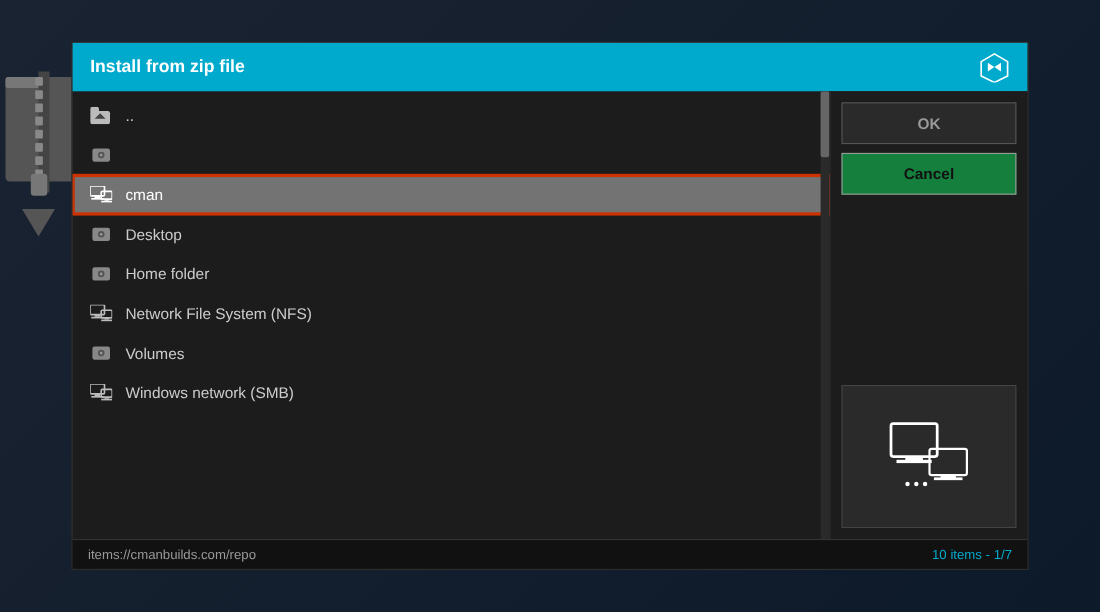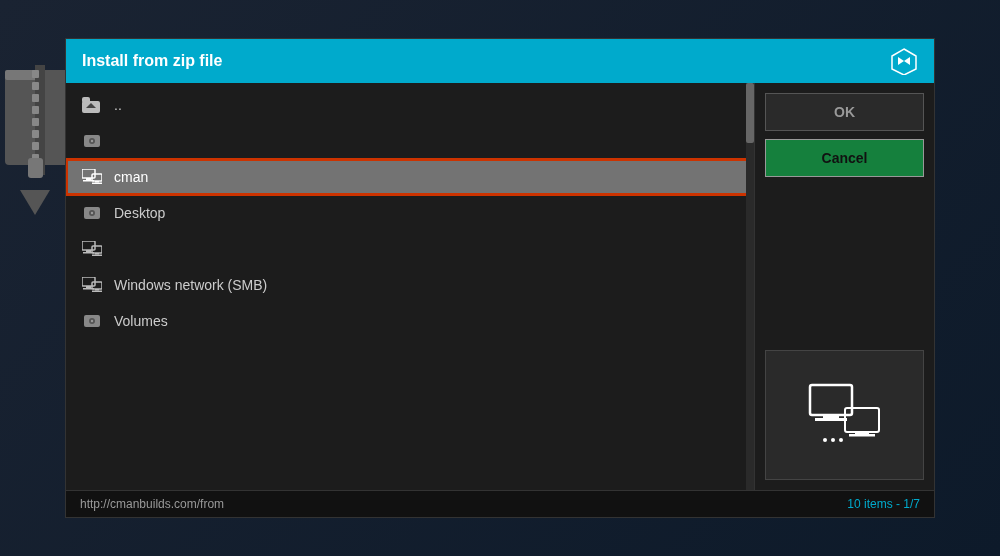--- a/index.html
+++ b/index.html
@@ -289,53 +289,64 @@
               <svg width="18" height="16" viewBox="0 0 18 16" xmlns="http://www.w3.org/2000/svg">
         <rect x="1" y="2" width="16" height="12" rx="2" fill="#888"></rect>
         <circle cx="9" cy="8" r="3" fill="#555"></circle>
         <circle cx="9" cy="8" r="1.2" fill="#999"></circle>
       </svg>
             </span>
             <span class="file-item-label">Desktop</span>
           </div>
           <div class="file-item">
             <span class="file-item-icon">
+              <svg width="18" height="16" viewBox="0 0 18 16" xmlns="http://www.w3.org/2000/svg">
+        <rect x="1" y="2" width="16" height="12" rx="2" fill="#888"></rect>
+        <circle cx="9" cy="8" r="3" fill="#555"></circle>
+        <circle cx="9" cy="8" r="1.2" fill="#999"></circle>
+      </svg>
+            </span>
+            <span class="file-item-label">Home folder</span>
+          </div>
+          <div class="file-item">
+            <span class="file-item-icon">
               <svg width="20" height="16" viewBox="0 0 20 16" xmlns="http://www.w3.org/2000/svg">
         <rect x="0" y="0" width="13" height="9" rx="1" fill="none" stroke="#bbb" stroke-width="1.5"></rect>
         <rect x="4" y="9" width="5" height="2" fill="#bbb"></rect>
         <rect x="1" y="11" width="11" height="1.5" fill="#bbb"></rect>
         <rect x="10" y="5" width="10" height="7" rx="1" fill="none" stroke="#bbb" stroke-width="1.5"></rect>
         <rect x="13" y="12" width="4" height="1.5" fill="#bbb"></rect>
         <rect x="10" y="13.5" width="10" height="1.5" fill="#bbb"></rect>
       </svg>
             </span>
+            <span class="file-item-label">Network File System (NFS)</span>
+          </div>
+          <div class="file-item">
+            <span class="file-item-icon">
+              <svg width="18" height="16" viewBox="0 0 18 16" xmlns="http://www.w3.org/2000/svg">
+        <rect x="1" y="2" width="16" height="12" rx="2" fill="#888"></rect>
+        <circle cx="9" cy="8" r="3" fill="#555"></circle>
+        <circle cx="9" cy="8" r="1.2" fill="#999"></circle>
+      </svg>
+            </span>
+            <span class="file-item-label">Volumes</span>
           </div>
           <div class="file-item">
             <span class="file-item-icon">
               <svg width="20" height="16" viewBox="0 0 20 16" xmlns="http://www.w3.org/2000/svg">
         <rect x="0" y="0" width="13" height="9" rx="1" fill="none" stroke="#bbb" stroke-width="1.5"></rect>
         <rect x="4" y="9" width="5" height="2" fill="#bbb"></rect>
         <rect x="1" y="11" width="11" height="1.5" fill="#bbb"></rect>
         <rect x="10" y="5" width="10" height="7" rx="1" fill="none" stroke="#bbb" stroke-width="1.5"></rect>
         <rect x="13" y="12" width="4" height="1.5" fill="#bbb"></rect>
         <rect x="10" y="13.5" width="10" height="1.5" fill="#bbb"></rect>
       </svg>
             </span>
             <span class="file-item-label">Windows network (SMB)</span>
           </div>
-          <div class="file-item">
-            <span class="file-item-icon">
-              <svg width="18" height="16" viewBox="0 0 18 16" xmlns="http://www.w3.org/2000/svg">
-        <rect x="1" y="2" width="16" height="12" rx="2" fill="#888"></rect>
-        <circle cx="9" cy="8" r="3" fill="#555"></circle>
-        <circle cx="9" cy="8" r="1.2" fill="#999"></circle>
-      </svg>
-            </span>
-            <span class="file-item-label">Volumes</span>
-          </div>
         </div>
       <div class="scrollbar-track">
         <div class="scrollbar-thumb"></div>
       </div>
     </div>
 
     <div class="right-panel">
       <button class="btn-ok">OK</button>
       <button class="btn-cancel">Cancel</button>
 
@@ -353,17 +364,17 @@
           <circle cx="20" cy="60" r="2" fill="white"></circle>
           <circle cx="28" cy="60" r="2" fill="white"></circle>
           <circle cx="36" cy="60" r="2" fill="white"></circle>
         </svg>
       </div>
     </div>
 
   </div>
 
   <div class="status-bar">
-    <span class="status-url">http://cmanbuilds.com/from</span>
+    <span class="status-url">items://cmanbuilds.com/repo</span>
     <span class="status-count">10 items - 1/7</span>
   </div>
 
 </div>
 
 </body></html>

